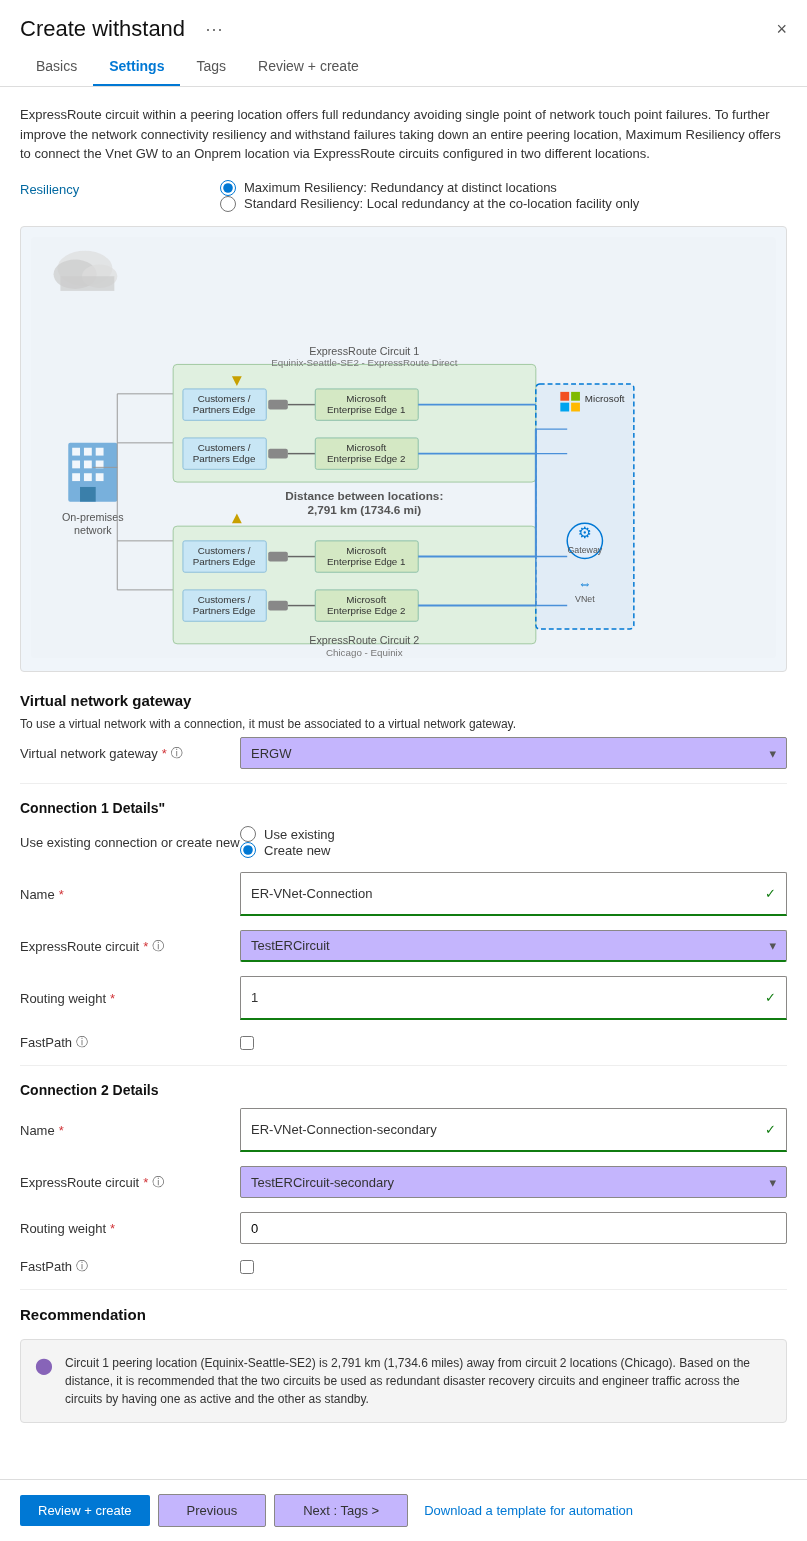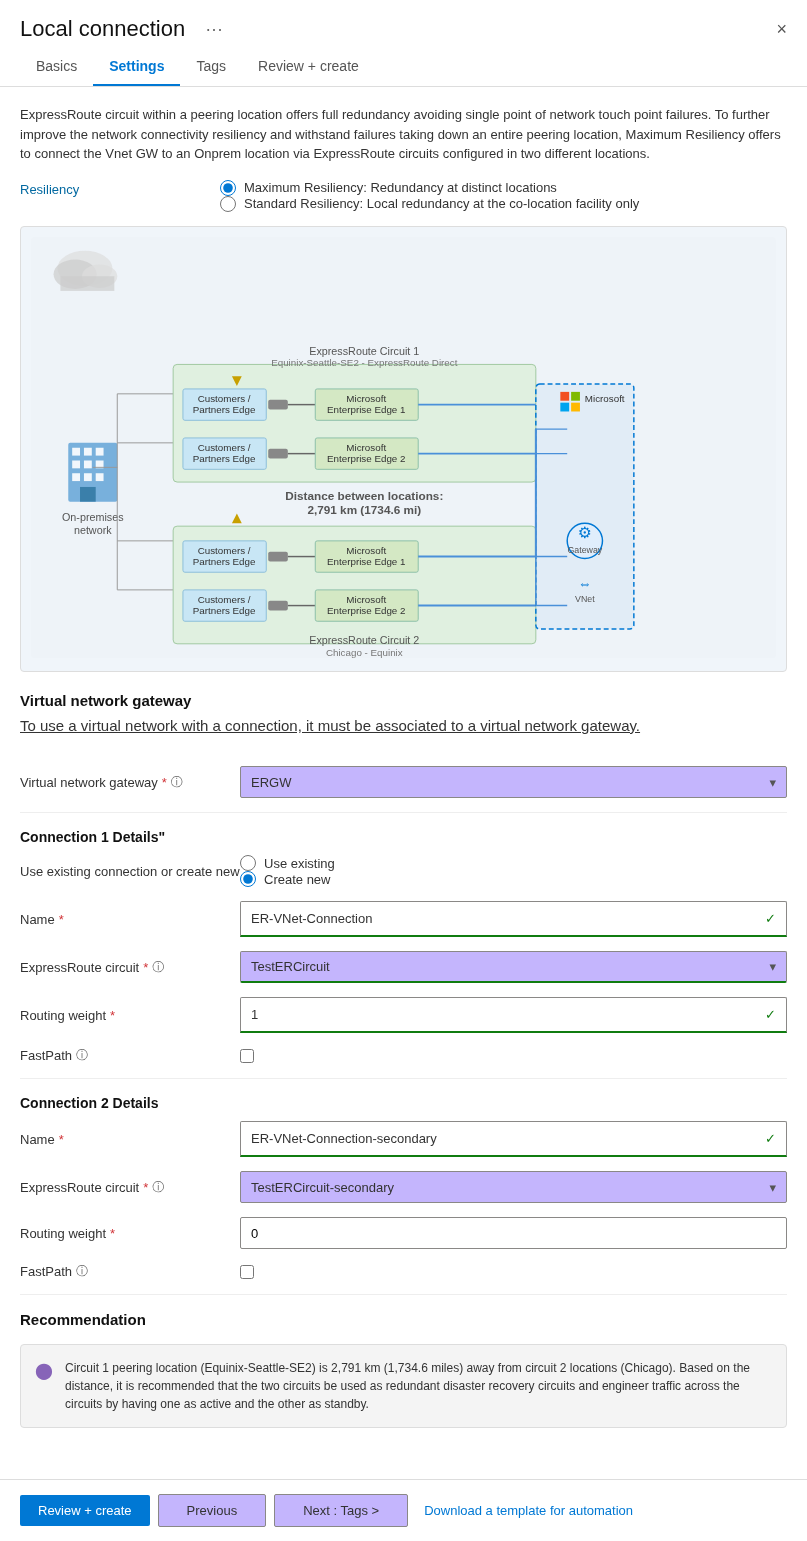--- a/index.html
+++ b/index.html
@@ -29,32 +29,32 @@
     .form-value { flex: 1; }
     .radio-group { display: flex; flex-direction: column; }
     .radio-item { display: flex; align-items: center; gap: 8px; font-size: 13px; }
     .radio-item input[type="radio"] { accent-color: #0078d4; width: 16px; height: 16px; }
 
     
     .diagram-container { margin: 10px 0 20px 0; background: #f0f5fa; border: 1px solid #ddd; border-radius: 4px; padding: 10px; position: relative; overflow: hidden; }
 
     
     .section-header { font-size: 15px; font-weight: 600; color: #111; margin: 16px 0 8px 0; }
-    .section-desc { font-size: 15px; color: #333; margin-bottom: 32px; text-decoration: underline; }
+    .section-desc { font-size: 12px; color: #333; margin-bottom: 6px; }
 
     
     .field-row { display: flex; align-items: center; margin-bottom: 14px; }
     .field-label { width: 220px; min-width: 220px; font-size: 13px; color: #333; display: flex; align-items: center; gap: 4px; }
     .required { color: #d13438; }
     .info-icon { color: #666; font-size: 12px; cursor: pointer; }
     .field-control { flex: 1; }
     .select-control { width: 100%; border: 1px solid #8a8886; padding: 5px 10px; font-size: 13px; background: #c4b5fd; display: flex; align-items: center; justify-content: space-between; cursor: pointer; border-radius: 2px; height: 32px; }
     .select-control.valid { border-bottom: 2px solid #107c10; }
     .select-arrow { color: #555; }
-    .text-input { width: 100%; border: 1px solid #8a8886; border-bottom: 2px solid #107c10; padding: 5px 10px; font-size: 13px; height: 36px; border-radius: 2px 2px 0 0; outline: none; display: flex; align-items: center; justify-content: space-between; }
+    .text-input { width: 100%; border: 1px solid #8a8886; border-bottom: 2px solid #107c10; padding: 5px 10px; font-size: 13px; height: 44px; border-radius: 2px 2px 0 0; outline: none; display: flex; align-items: center; justify-content: space-between; }
     .text-input-plain { width: 100%; border: 1px solid #8a8886; padding: 5px 10px; font-size: 13px; height: 32px; border-radius: 2px; outline: none; }
     .checkmark { color: #107c10; }
 
     
     .conn-header { font-size: 14px; font-weight: 600; margin: 16px 0 10px 0; color: #111; }
 
     
     .checkbox-item { display: flex; align-items: center; gap: 6px; }
     .checkbox-item input[type="checkbox"] { width: 14px; height: 14px; }
 
@@ -72,21 +72,21 @@
 
     .divider { border: none; border-top: 1px solid #eee; margin: 10px 0; }
   </style>
 </head>
 <body>
 
 <div class="page">
 
   <div class="header">
     <div style="display:flex;align-items:center;gap:10px;">
-      <span class="header-title">Local connection</span>
+      <span class="header-title">Create withstand</span>
       <span class="header-dots">···</span>
     </div>
     <button class="close-btn">×</button>
   </div>
 
   <div class="tabs">
     <div class="tab">Basics</div>
     <div class="tab active">Settings</div>
     <div class="tab">Tags</div>
     <div class="tab">Review + create</div>

